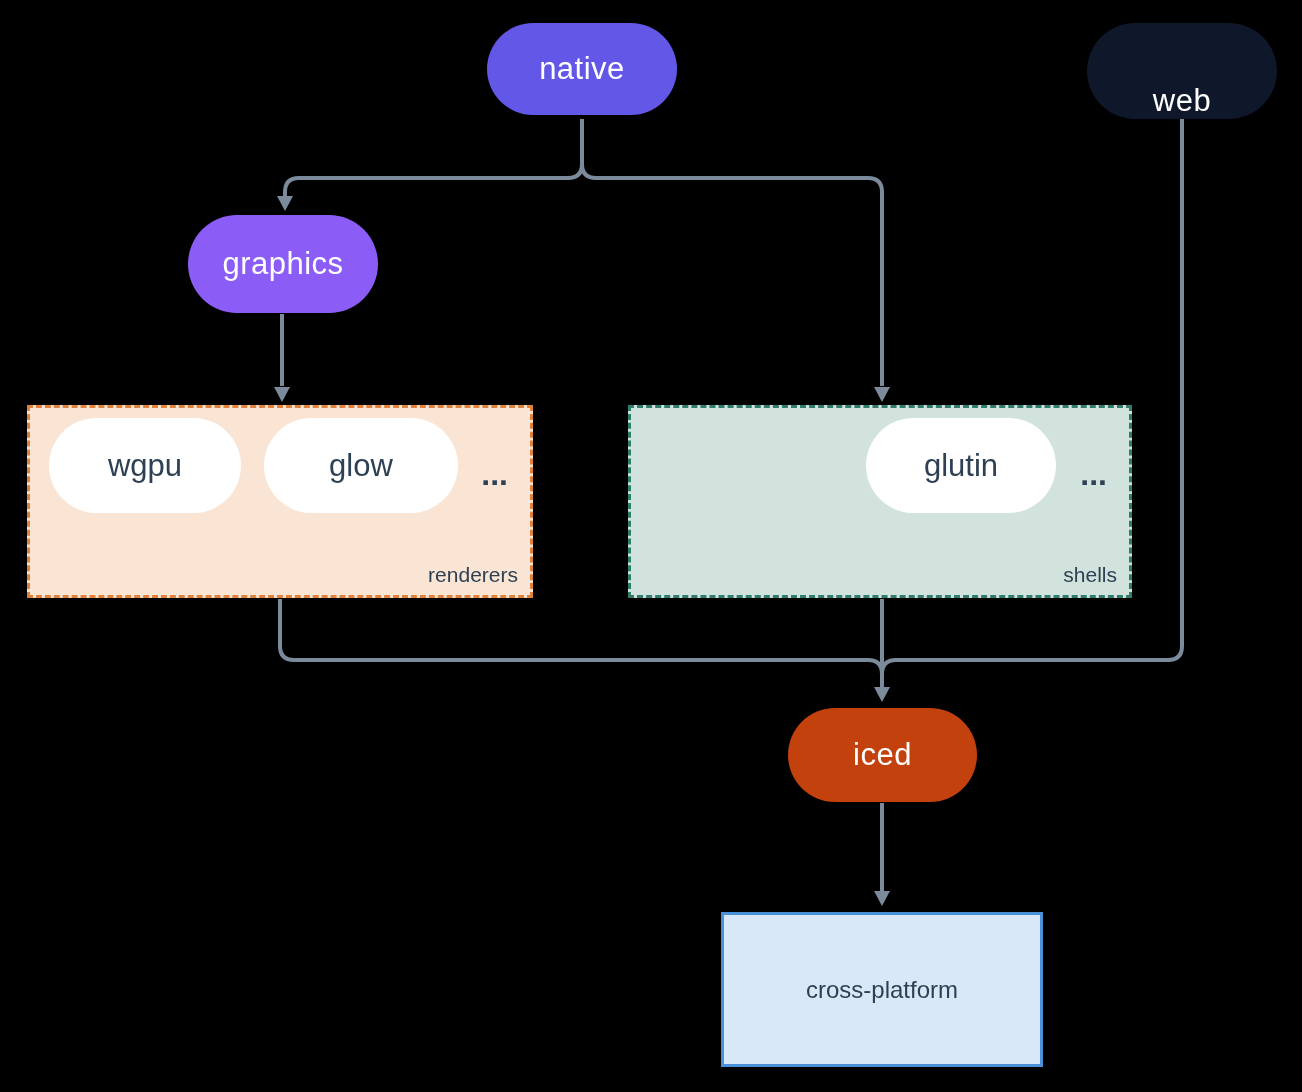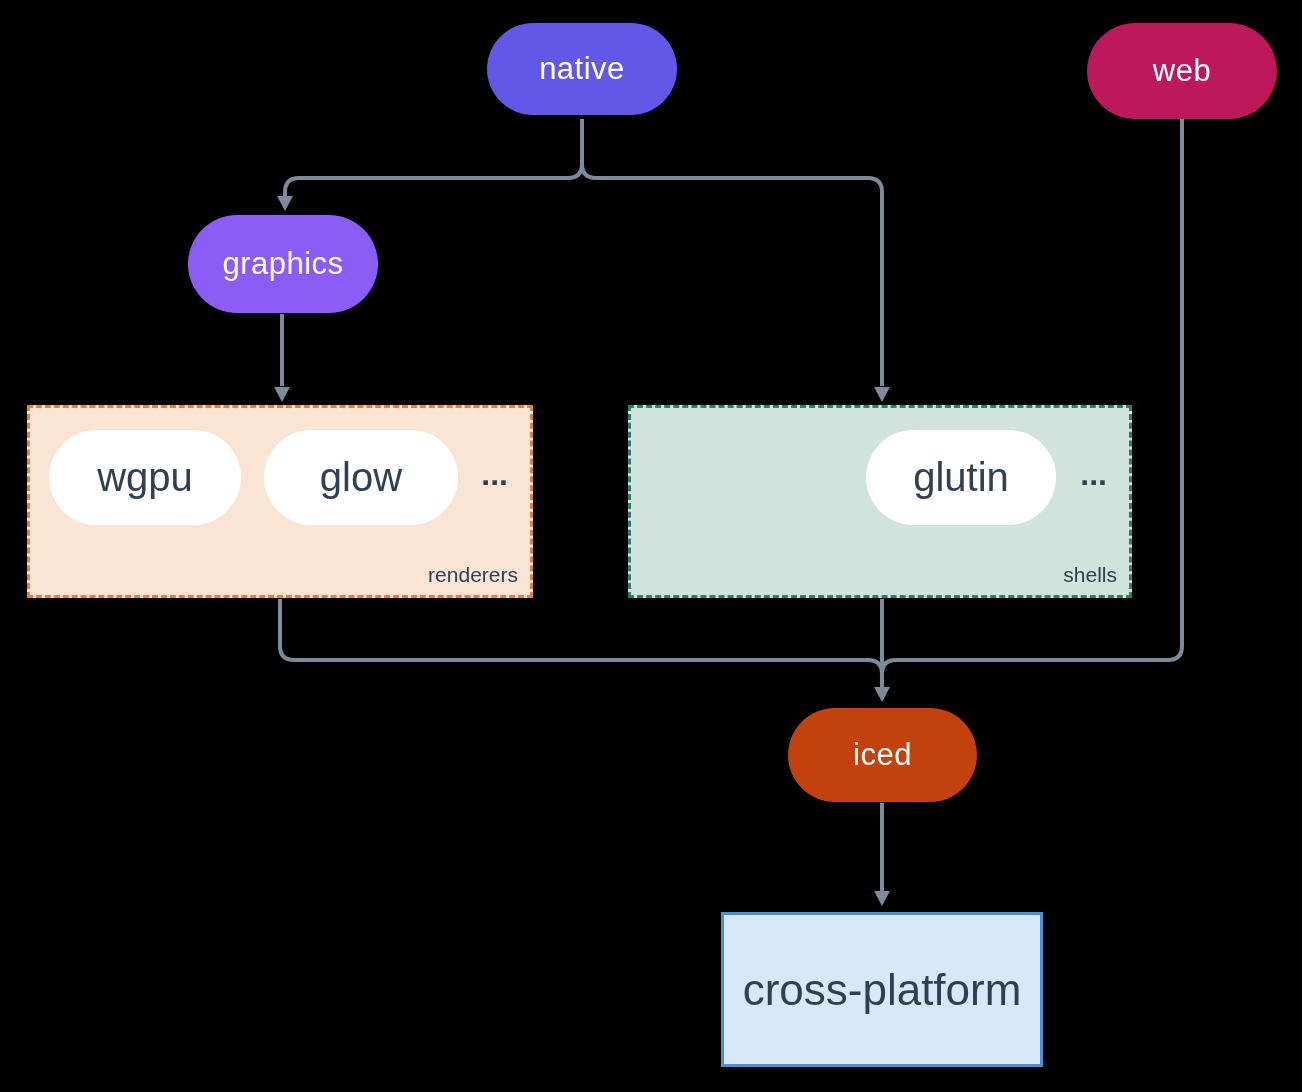--- a/index.html
+++ b/index.html
@@ -25,21 +25,21 @@
     position: absolute;
     border-radius: 60px;
     display: flex;
     align-items: center;
     justify-content: center;
     font-size: 31px;
     color: #ffffff;
     letter-spacing: 0.5px;
   }
   .pill-native  { left: 487px; top: 23px;  width: 190px; height: 92px; background: #6257e6; }
-  .pill-web     { left: 1087px; top: 23px; width: 190px; height: 96px; background: #be185d; }
+  .pill-web     { left: 1087px; top: 23px; width: 190px; height: 96px; background: #0f172a; align-items: flex-end; }
   .pill-graphics{ left: 188px; top: 215px; width: 190px; height: 98px; background: #8b5cf6; }
   .pill-iced    { left: 788px; top: 708px; width: 189px; height: 94px; background: #c2410c; }
 
   .group {
     position: absolute;
     top: 405px;
     height: 193px;
     box-sizing: border-box;
     border: 3px dashed;
   }
@@ -50,28 +50,28 @@
     border-color: #e0813c;
   }
   .group-shells {
     left: 628px;
     width: 504px;
     background: #d2e2dc;
     border-color: #2f7d6c;
   }
   .white-pill {
     position: absolute;
-    top: 22px;
+    top: 10px;
     height: 95px;
     background: #ffffff;
     border-radius: 60px;
     display: flex;
     align-items: center;
     justify-content: center;
-    font-size: 40px;
+    font-size: 31px;
     color: #2e4154;
   }
   .gr-item-0 { left: 19px;  width: 192px; }
   .gr-item-1 { left: 234px; width: 194px; }
   .sh-item-0 { left: 23px;  width: 190px; }
   .sh-item-1 { left: 235px; width: 190px; }
   .dots {
     position: absolute;
     top: 48px;
     right: 22px;
@@ -92,21 +92,21 @@
     top: 912px;
     width: 322px;
     height: 155px;
     box-sizing: border-box;
     background: #d9e8f8;
     border: 3px solid #4a90d9;
     display: flex;
     flex-direction: column;
     align-items: center;
     justify-content: center;
-    font-size: 44px;
+    font-size: 24px;
     line-height: 47px;
     color: #2e4154;
   }
 </style>
 </head>
 <body>
 
 <div class="canvas">
 
   <svg class="connectors" viewBox="0 0 1302 1092" xmlns="http://www.w3.org/2000/svg">

